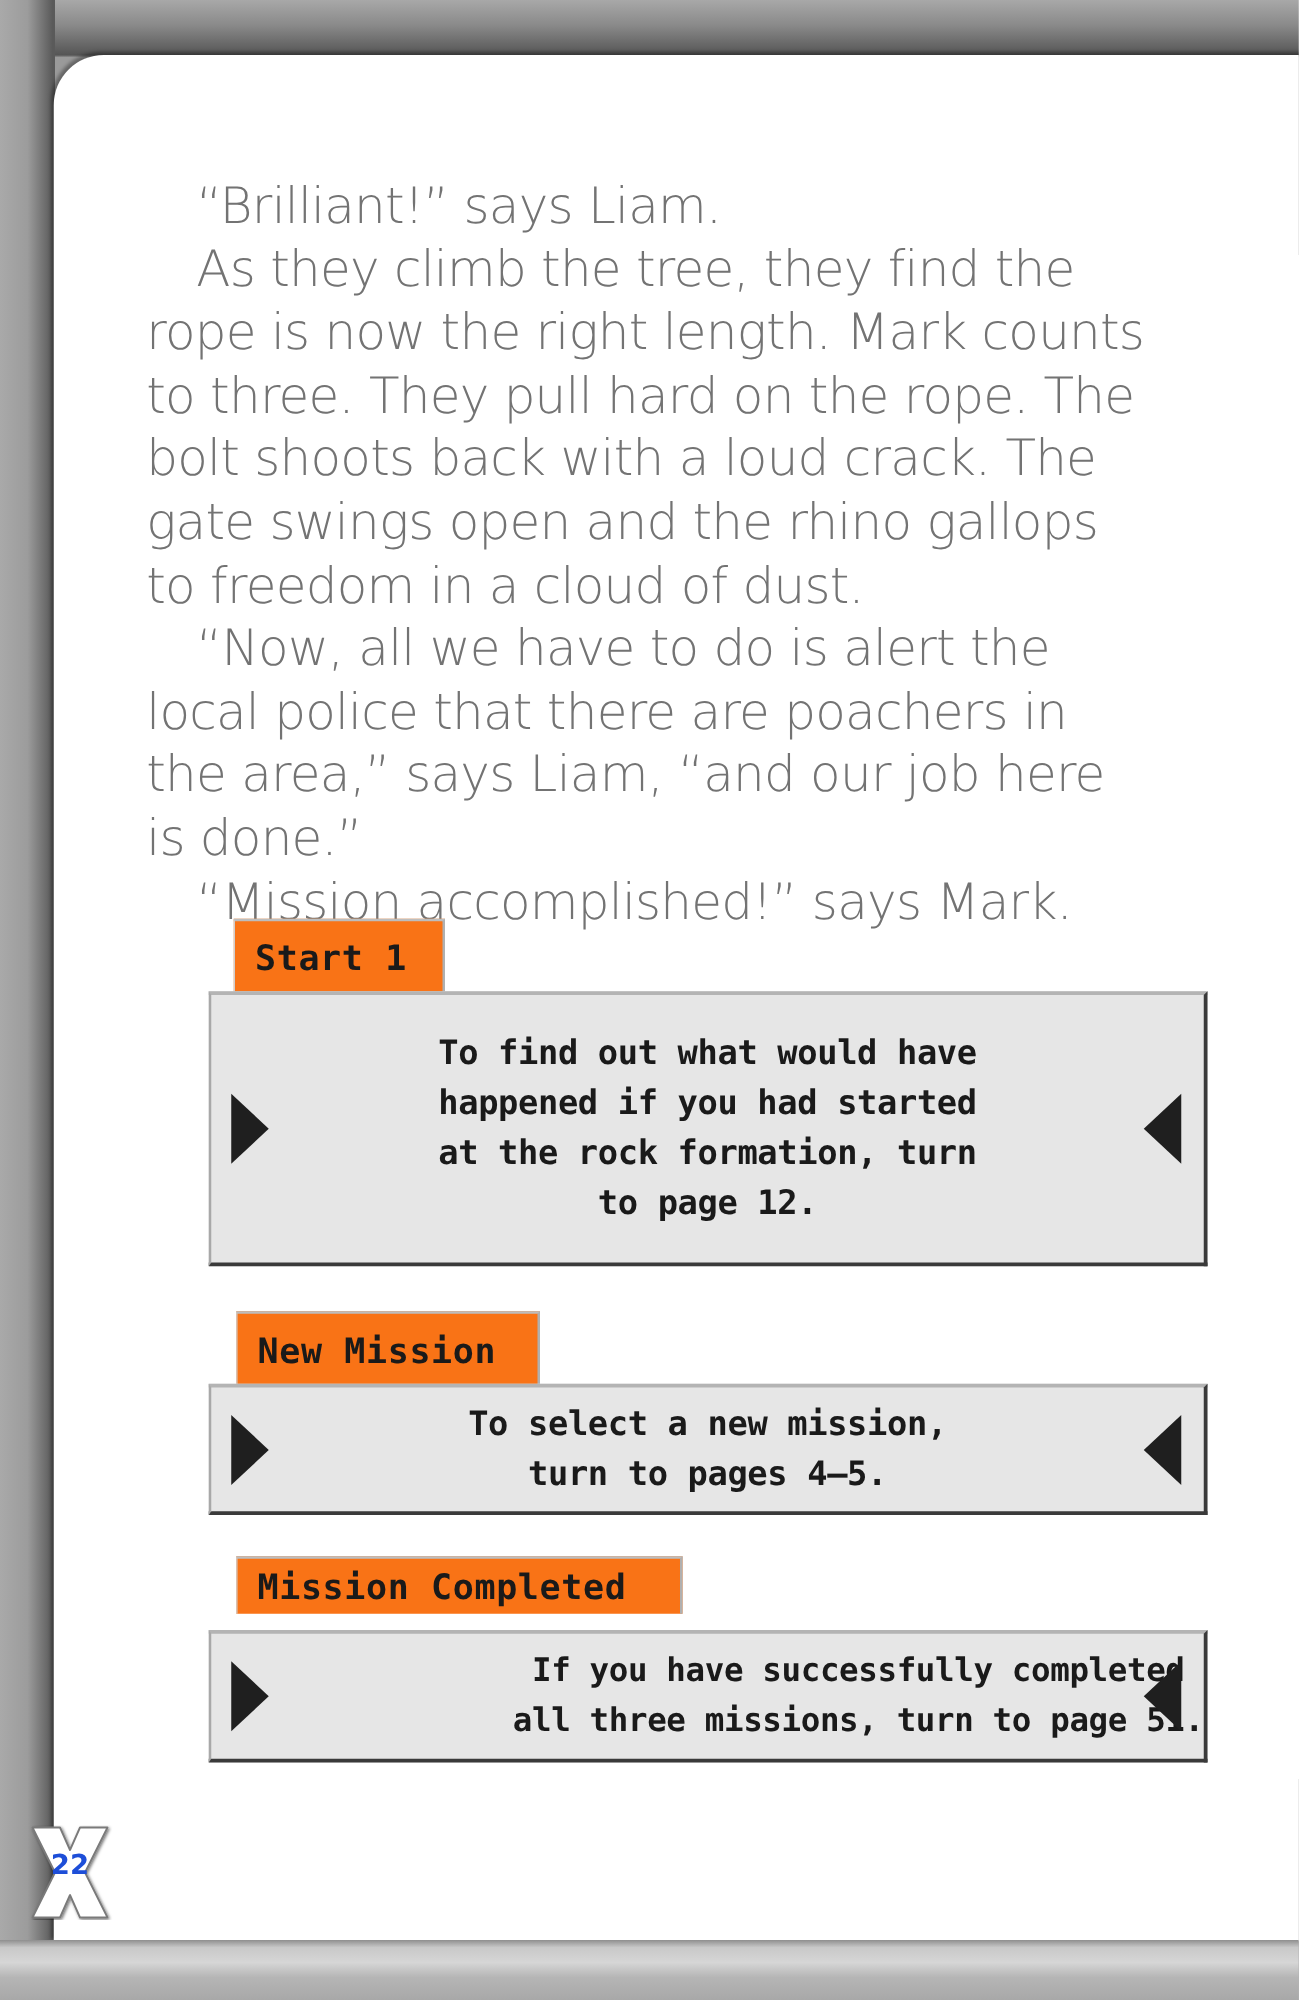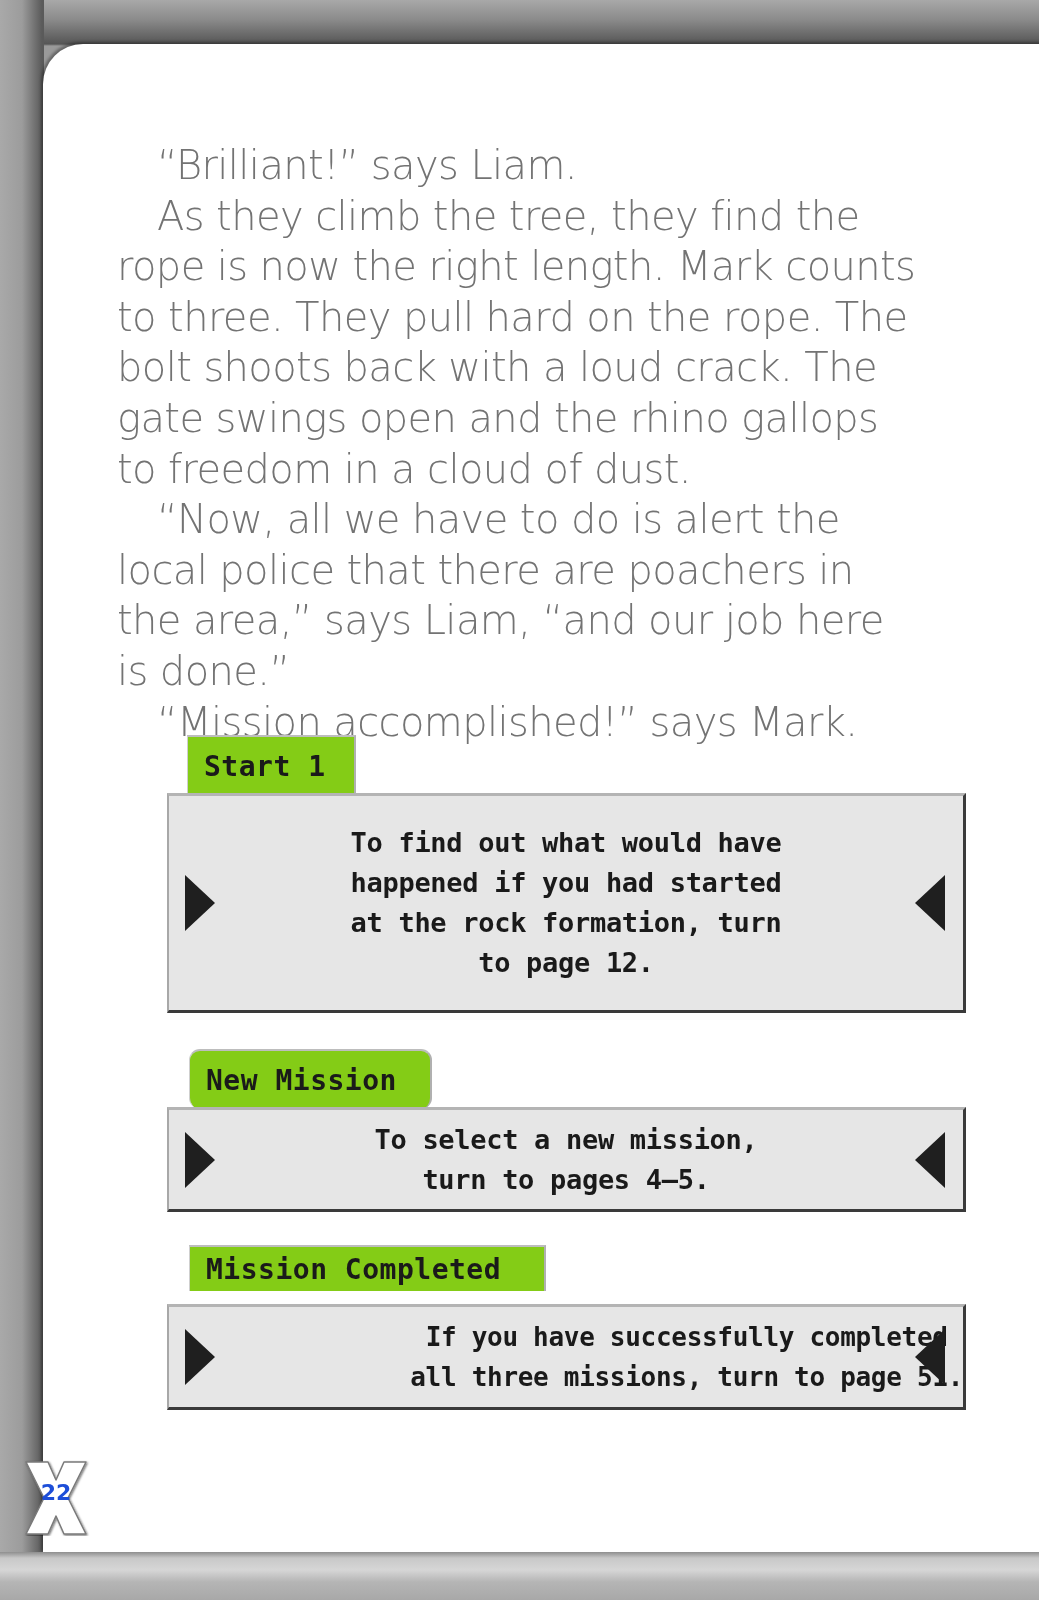--- a/index.html
+++ b/index.html
@@ -23,21 +23,21 @@
   }
   .story {
     position:absolute; left:117px; top:108px; width:800px;
     font-family: "DejaVu Sans", sans-serif; font-size:40px; color:#737373;
     line-height:50.6px; letter-spacing:-0.6px; font-weight:300;margin-top:32px;
   }
   .story p { margin:0; }
   .story p.indent { text-indent:40px; }
 
   .tab {
-    position:absolute; background:#84cc16;
+    position:absolute; background:#f97316;
     border-top:2px solid #bdbdbd; border-left:1px solid #cfcfcf; border-right:2px solid #b0b0b0;
     box-sizing:border-box;
     font-family: "DejaVu Sans Mono", monospace; font-weight:bold; font-size:28px; color:#1a1a1a;
     display:flex; align-items:center; padding-left:16px; letter-spacing:0.5px;
   }
   .box {
     position:absolute; left:167px; width:799px; background:#e6e6e6; box-sizing:border-box;
     border-top:3px solid #b4b4b4; border-left:2px solid #a8a8a8;
     border-right:3px solid #3a3a3a; border-bottom:3px solid #3a3a3a;
     display:flex; align-items:center; justify-content:center;
@@ -83,21 +83,21 @@
   <span class="arrow-right"></span>
   <div class="box-text">
     <div>To find out what would have</div>
     <div>happened if you had started</div>
     <div>at the rock formation, turn</div>
     <div>to page 12.</div>
   </div>
   <span class="arrow-left"></span>
 </div>
 
-<div class="tab" style="left:189px; top:1049px; width:243px; height:60px;border-radius:11px;">
+<div class="tab" style="left:189px; top:1049px; width:243px; height:60px;">
   <span>New Mission</span>
 </div>
 <div class="box" style="top:1107px; height:105px;">
   <span class="arrow-right"></span>
   <div class="box-text">
     <div>To select a new mission,</div>
     <div>turn to pages 4–5.</div>
   </div>
   <span class="arrow-left"></span>
 </div>

